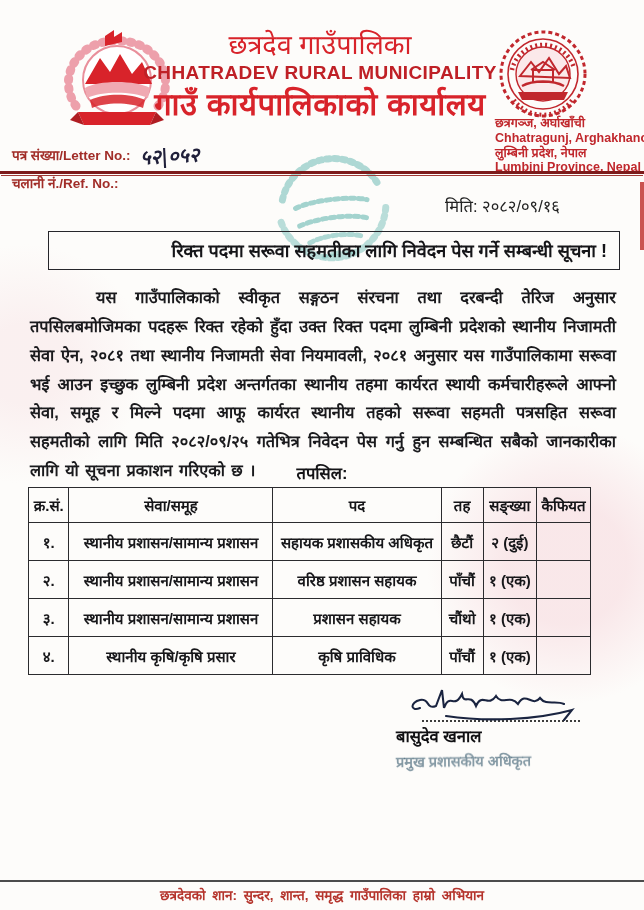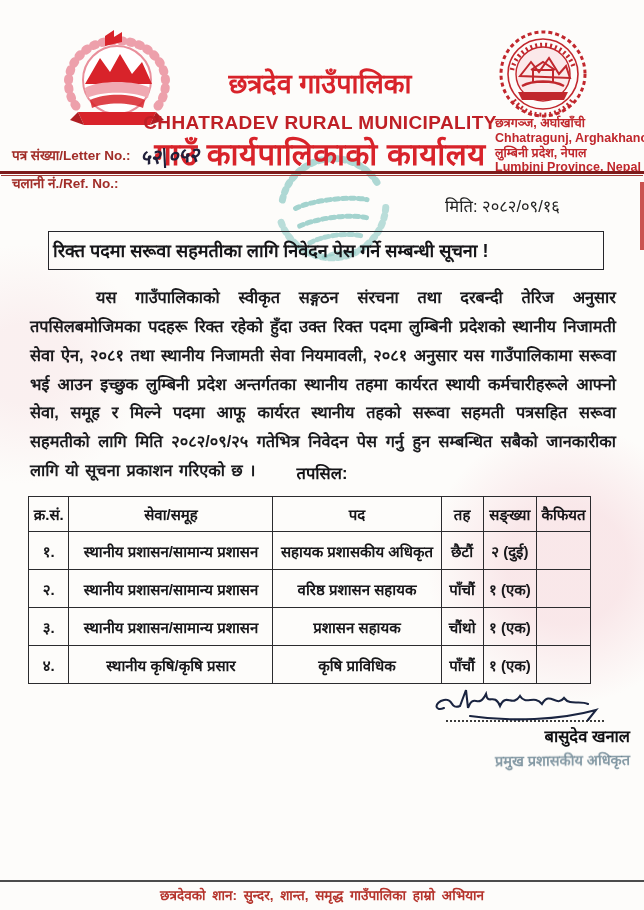--- a/index.html
+++ b/index.html
@@ -15,22 +15,22 @@
       radial-gradient(circle at 88% 62%, rgba(246,215,220,.55) 0 60px, rgba(246,215,220,0) 140px),
       radial-gradient(circle at 4% 40%, rgba(246,222,225,.4) 0 40px, rgba(246,222,225,0) 120px),
       #fdfcfa;
     overflow:hidden;
     color:#1b1b1b;
   }
   .abs{position:absolute;}
 
   
   .hdr-center{left:120px;top:30px;width:400px;text-align:center;line-height:1.12;}
-  .muni-np{font-size:27px;font-weight:700;color:#d8232a;margin-top:39px;}
-  .muni-en{font-size:19px;font-weight:800;color:#bf2026;letter-spacing:.4px;margin-top:13px;}
+  .muni-np{font-size:27px;font-weight:400;color:#d8232a;}
+  .muni-en{font-size:19px;font-weight:800;color:#bf2026;letter-spacing:.4px;margin-top:2px;}
   .office-np{font-size:31px;font-weight:800;color:#d8232a;margin-top:4px;letter-spacing:.5px;}
   .office-en{font-size:19px;font-weight:800;color:#d8232a;margin-top:3px;}
 
   .addr{left:495px;top:116px;width:145px;line-height:1.18;}
   .addr div{font-size:12.5px;font-weight:700;color:#c0272c;white-space:nowrap;}
 
   
   .meta-left{left:12px;top:139px;width:300px;}
   .meta-row{font-size:13.5px;font-weight:700;color:#a12d28;line-height:1.7;}
   .hand{display:inline-block;font-family:"DejaVu Serif","Liberation Serif",serif;
@@ -41,37 +41,37 @@
     border-top:3px solid #7d1b1b;box-shadow:0 3px 0 -1px #a03a36;}
   .edge-mark{left:640px;top:182px;width:4px;height:68px;background:#c13531;opacity:.85;}
 
   .date-line{left:380px;top:194px;width:245px;text-align:center;font-size:16.5px;font-weight:400;color:#222;}
 
   
   .stamp-top{left:262px;top:146px;width:140px;height:128px;opacity:.55;transform:rotate(-7deg);}
 
   
   .title-box{left:48px;top:231px;width:546px;border:1.6px solid #26262b;
-    padding:6px 4px 7px;text-align:left;font-size:18px;font-weight:800;color:#151518;
+    padding:6px 12px 7px;text-align:right;font-size:18px;font-weight:800;color:#151518;
     background:transparent;}
   .body-par{left:30px;top:283px;width:586px;font-size:16.3px;font-weight:600;
     line-height:1.77;text-align:justify;text-indent:66px;color:#1a1a1d;
     word-spacing:2px;}
   .schedule{left:0;top:461px;width:644px;text-align:center;font-size:16.5px;font-weight:700;color:#141417;}
 
   
   .tbl-wrap{left:28px;top:487px;width:563px;}
-  table{border-collapse:collapse;width:100%;table-layout:fixed;margin-top:9px;}
+  table{border-collapse:collapse;width:100%;table-layout:fixed;}
   th,td{border:1.7px solid #2b2b2e;font-size:15px;text-align:center;
     padding:4px 2px;overflow:hidden;white-space:nowrap;}
   th{font-weight:800;height:26px;color:#141417;}
   td{font-weight:700;height:29px;color:#17171a;}
 
   
-  .sig-block{left:420px;top:682px;width:210px;text-align:right;}
+  .sig-block{left:396px;top:682px;width:210px;text-align:left;}
   .sig-svg{display:block;margin:0 auto;}
   .sig-dots{width:158px;margin:-4px auto 2px;border-top:2.2px dotted #3c3c3c;}
   .sig-name{font-size:16.5px;font-weight:800;color:#101013;}
   .sig-desig{font-size:14.5px;font-weight:800;color:rgba(58,92,112,.62);
     filter:blur(.45px);transform:rotate(-.6deg);margin-top:3px;}
 
   
   .foot-rule{left:0;top:880px;width:644px;border-top:2px solid #4c4c4c;}
   .foot-slogan{left:0;top:886px;width:644px;text-align:center;
     font-size:13.5px;font-weight:800;color:#b5342c;word-spacing:3px;}

